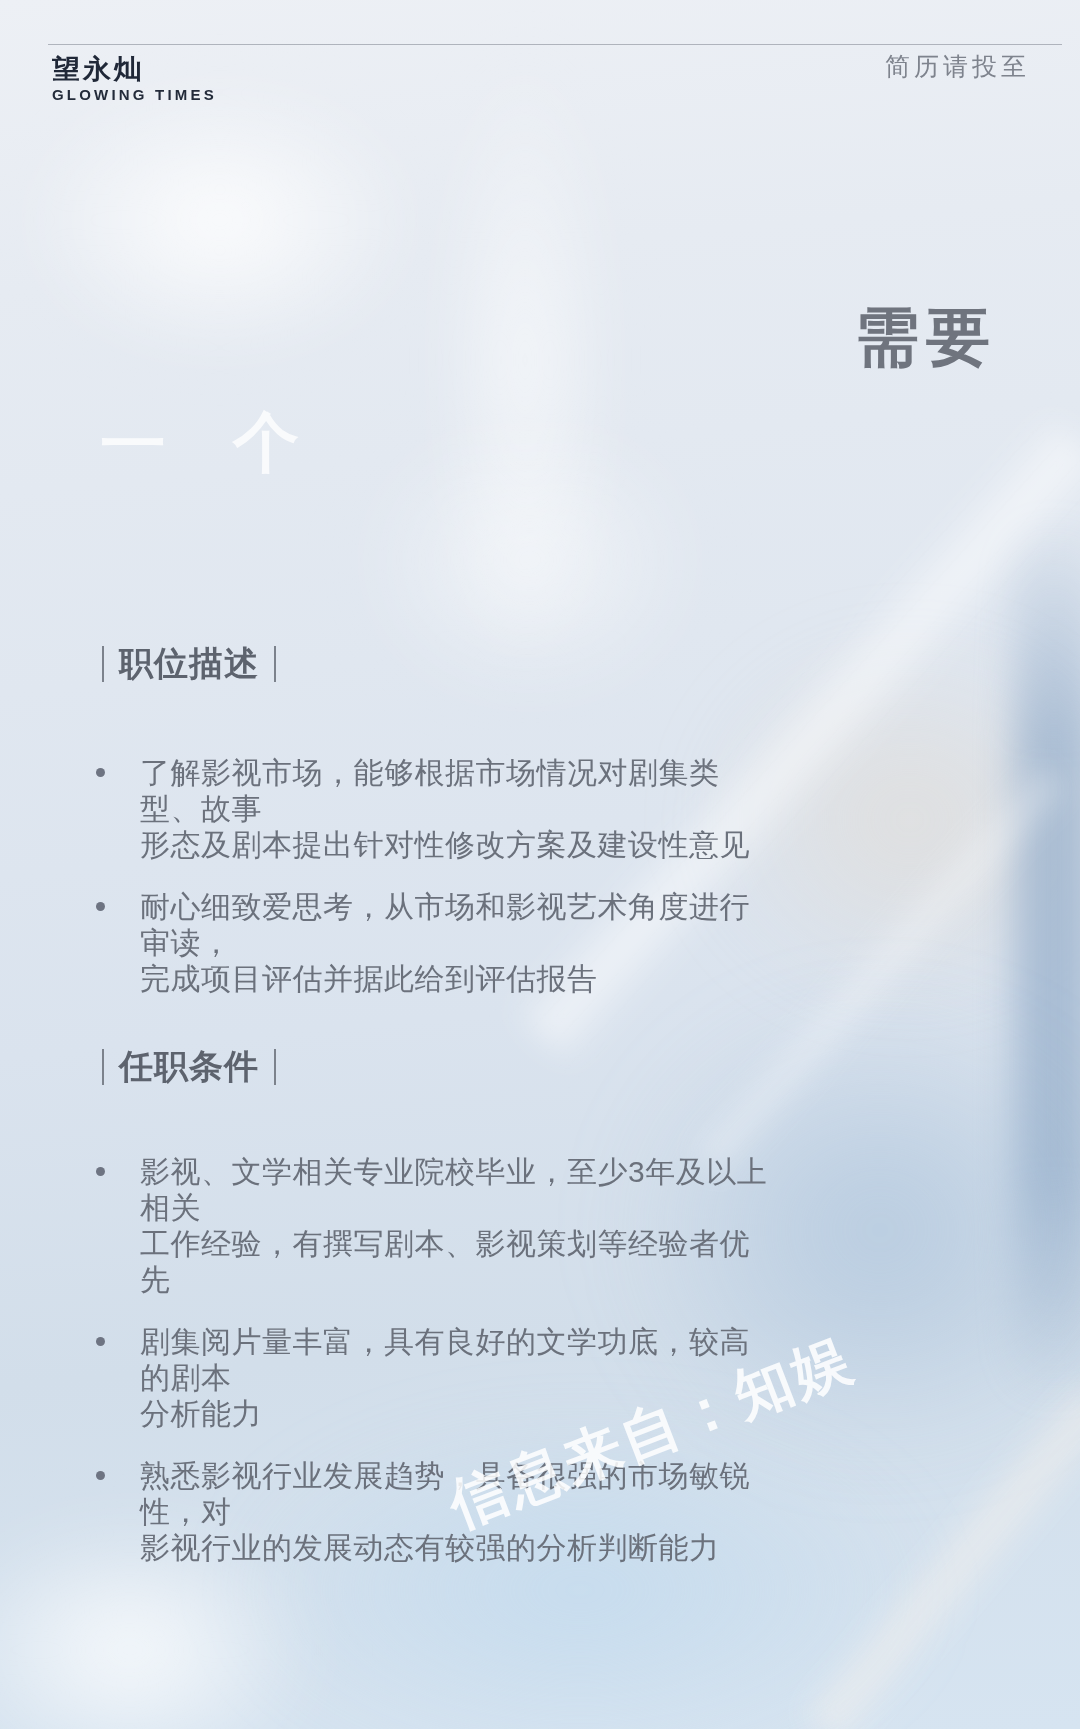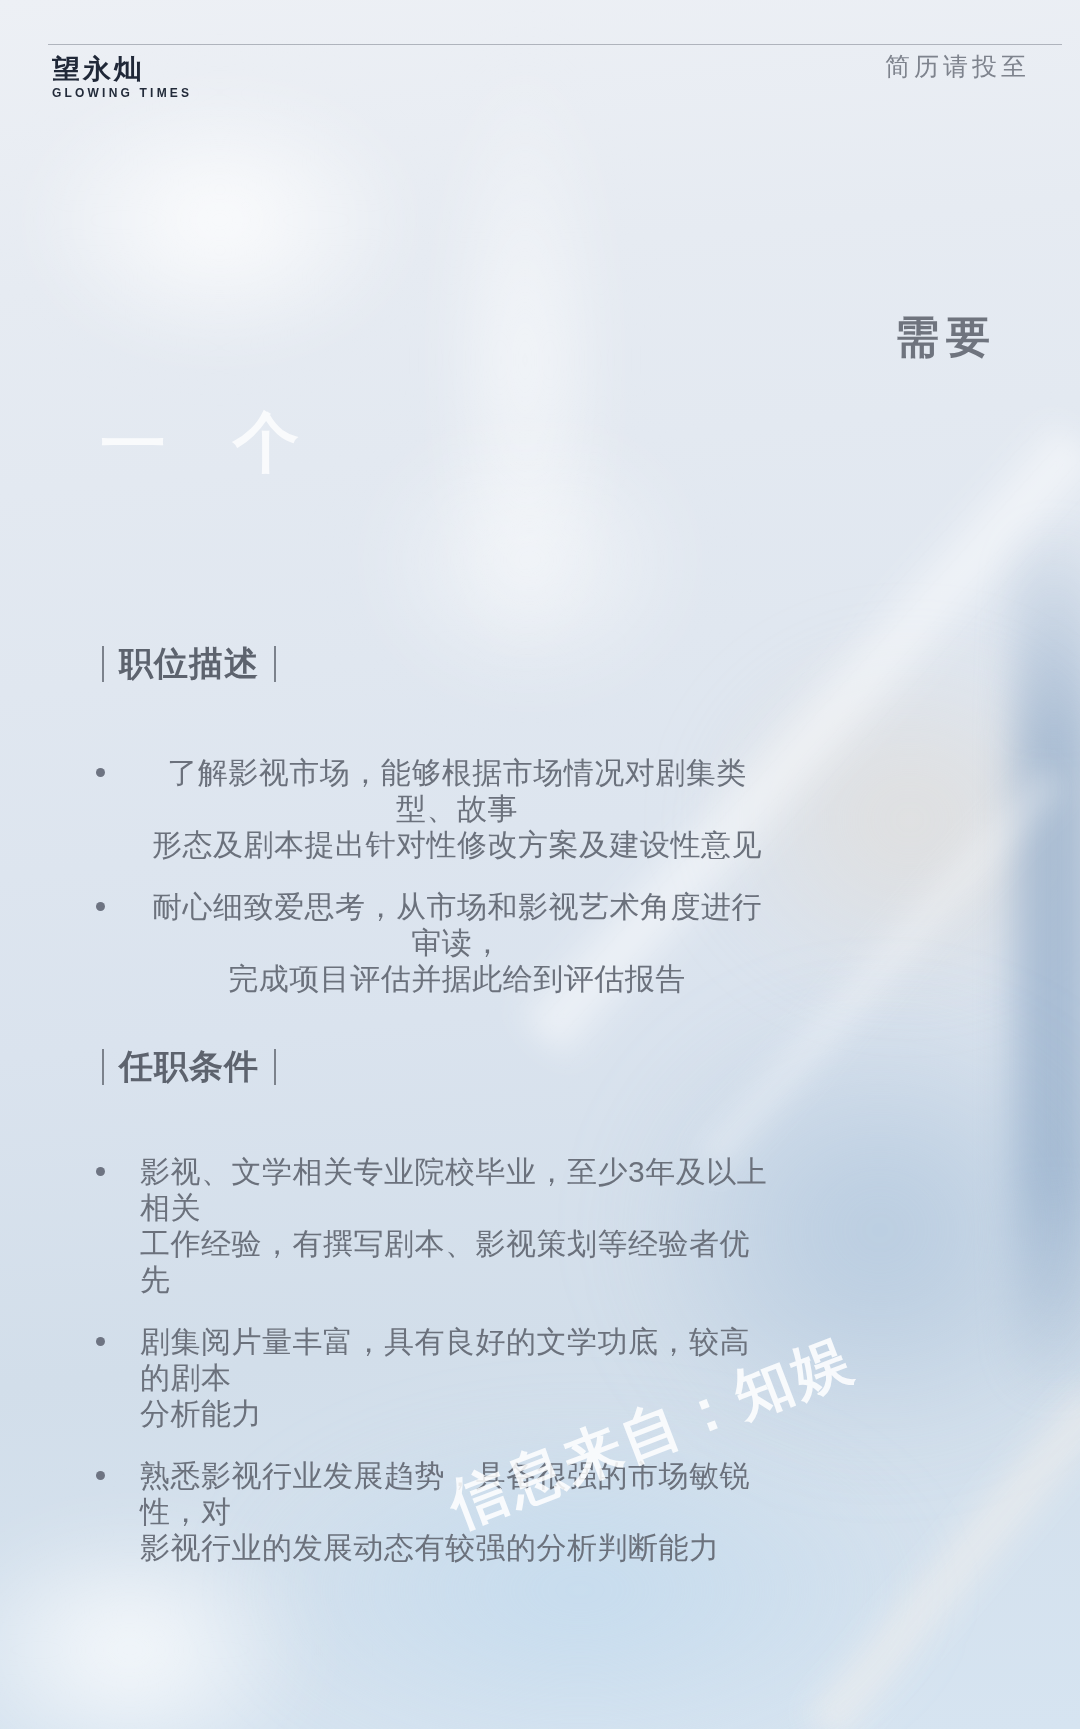--- a/index.html
+++ b/index.html
@@ -29,43 +29,43 @@
   .beam{background:linear-gradient(90deg,rgba(255,255,255,0),rgba(255,255,255,.55),rgba(255,255,255,0));filter:blur(14px);}
   .beam-1{left:765px;top:340px;width:90px;height:800px;transform:rotate(42deg);}
   .beam-2{left:855px;top:710px;width:50px;height:520px;transform:rotate(42deg);opacity:.7;}
   .beam-3{left:925px;top:1350px;width:70px;height:430px;transform:rotate(40deg);opacity:.8;
     background:linear-gradient(90deg,rgba(255,255,255,0),rgba(253,246,238,.6),rgba(255,255,255,0));}
   
   .header-line{position:absolute;left:48px;right:18px;top:44px;height:1px;background:rgba(125,131,142,.55);}
   .logo{position:absolute;left:52px;top:54px;color:#202838;}
   .logo-name{font-weight:800;font-size:28px;letter-spacing:3px;line-height:30px;
     font-family:"Liberation Sans","DejaVu Sans",sans-serif;transform:scaleY(.95);}
-  .logo-sub{font-weight:700;font-size:12px;letter-spacing:3.2px;margin-top:2px;color:#232b3a;}
+  .logo-sub{font-weight:700;font-size:15px;letter-spacing:3.2px;margin-top:2px;color:#232b3a;}
   .header-contact{position:absolute;top:50px;right:50px;display:flex;align-items:baseline;gap:37px;
     font-family:"Liberation Serif","DejaVu Serif",serif;}
   .contact-label{font-size:25px;color:#7e838d;letter-spacing:4px;}
   .contact-email{font-size:31px;color:#6f747e;letter-spacing:1px;}
   
   .ghost-char{position:absolute;font-family:"Liberation Serif","DejaVu Serif",serif;
     font-size:66px;color:rgba(255,255,255,.78);font-weight:600;}
   .ghost-1{left:100px;top:400px;}
   .ghost-2{left:233px;top:398px;}
   
   .main-title{position:absolute;top:292px;right:83px;text-align:right;
     font-family:"Liberation Serif","DejaVu Serif",serif;font-weight:600;
-    color:#6f747e;font-size:44px;letter-spacing:7px;line-height:92px;}
+    color:#6f747e;font-size:64px;letter-spacing:7px;line-height:92px;}
   
   .section-header{position:absolute;left:94px;display:flex;align-items:center;gap:15px;
     font-family:"Liberation Serif","DejaVu Serif",serif;font-weight:700;
     font-size:34px;letter-spacing:1px;color:#5d636e;padding-left:8px;}
   .sh-desc{top:641px;}
   .sh-req{top:1044px;}
   .vbar{width:2px;height:36px;background:#7c828c;}
   ul.bullets{position:absolute;left:94px;width:680px;margin:0;padding:0;list-style:none;}
-  .list-desc{top:755px;text-align:center;}
+  .list-desc{top:755px;}
   .list-req{top:1154px;}
   ul.bullets li{position:relative;padding-left:46px;margin:0 0 26px 0;
     font-size:30px;line-height:36px;color:#6b717c;letter-spacing:.5px;}
   ul.bullets li::before{content:"";position:absolute;left:2px;top:13px;width:9px;height:9px;
     border-radius:50%;background:#6e7482;}
   
   .watermark{position:absolute;left:452px;top:1470px;transform:rotate(-21deg);transform-origin:0 50%;
     font-size:58px;font-weight:700;letter-spacing:3px;color:rgba(255,255,255,.85);white-space:nowrap;}
 </style>
 </head>

